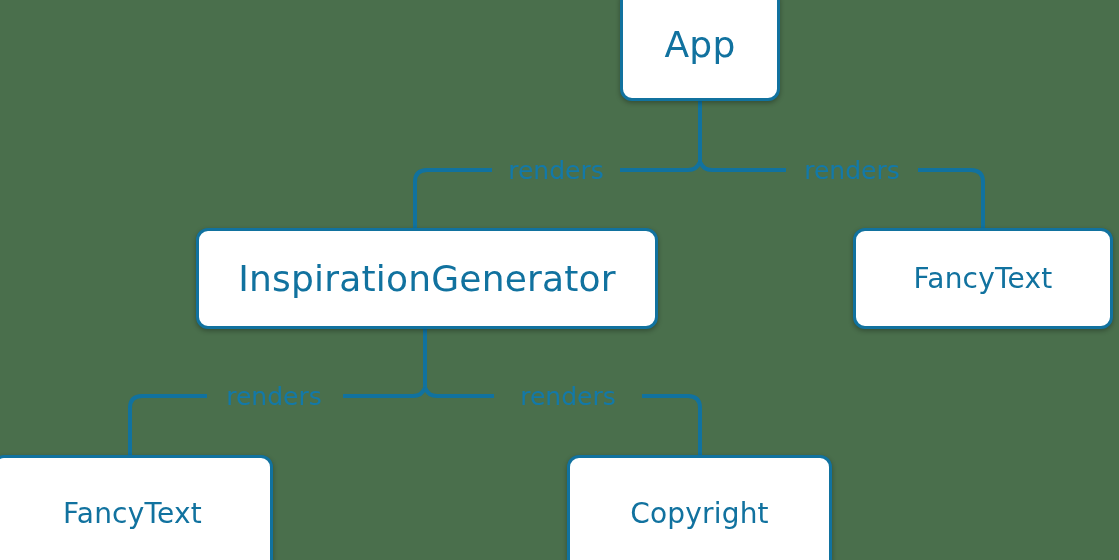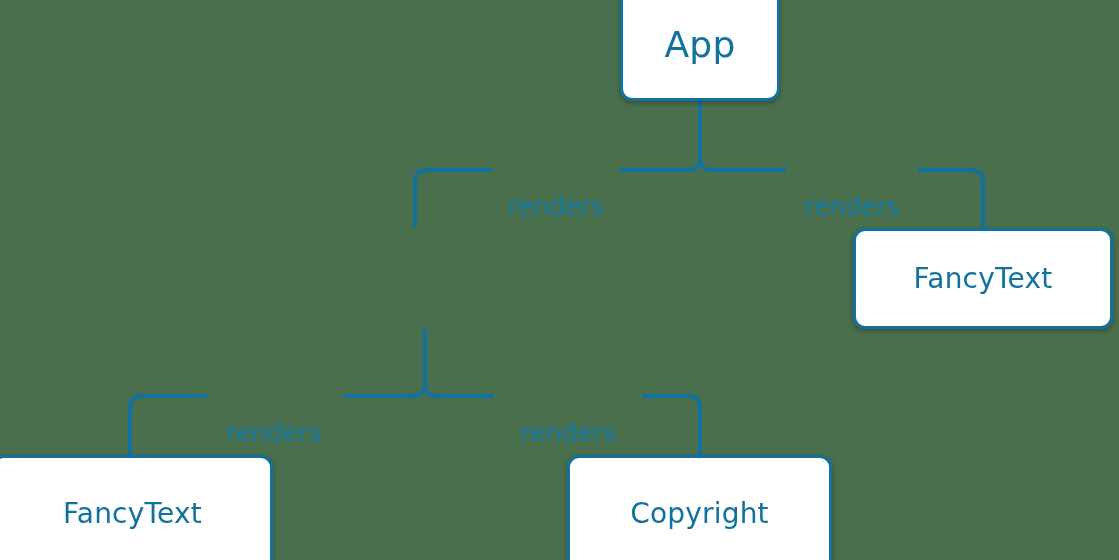--- a/index.html
+++ b/index.html
@@ -51,21 +51,20 @@
   }
   .edge-label {
     position: absolute;
     color: #1379a8;
     font-size: 25px;
     font-weight: 500;
     white-space: nowrap;
     transform: translate(-50%, -50%);
     z-index: 2;
     line-height: 1;
-    margin-top: 36px;
   }
 
   
   #node-app        { left: 620px; top: -12px;  width: 160px; height: 113px; }
   #node-inspgen    { left: 196px; top: 228px;  width: 462px; height: 101px; }
   #node-fancy-right{ left: 853px; top: 228px;  width: 260px; height: 101px; }
   #node-fancy-left { left: -8px;  top: 455px;  width: 281px; height: 117px; }
   #node-copyright  { left: 567px; top: 455px;  width: 265px; height: 117px; }
 </style>
 </head>
@@ -92,20 +91,23 @@
 
   <div class="edge-label" style="left:556px; top:170px;">renders</div>
   <div class="edge-label" style="left:852px; top:170px;">renders</div>
   <div class="edge-label" style="left:274px; top:396px;">renders</div>
   <div class="edge-label" style="left:568px; top:396px;">renders</div>
 
   <div class="node" id="node-app">
     <span class="node-label">App</span>
   </div>
 
+  <div class="node" id="node-inspgen">
+    <span class="node-label">InspirationGenerator</span>
+  </div>
 
   <div class="node" id="node-fancy-right">
     <span class="node-label small">FancyText</span>
   </div>
 
   <div class="node" id="node-fancy-left">
     <span class="node-label small">FancyText</span>
   </div>
 
   <div class="node" id="node-copyright">

